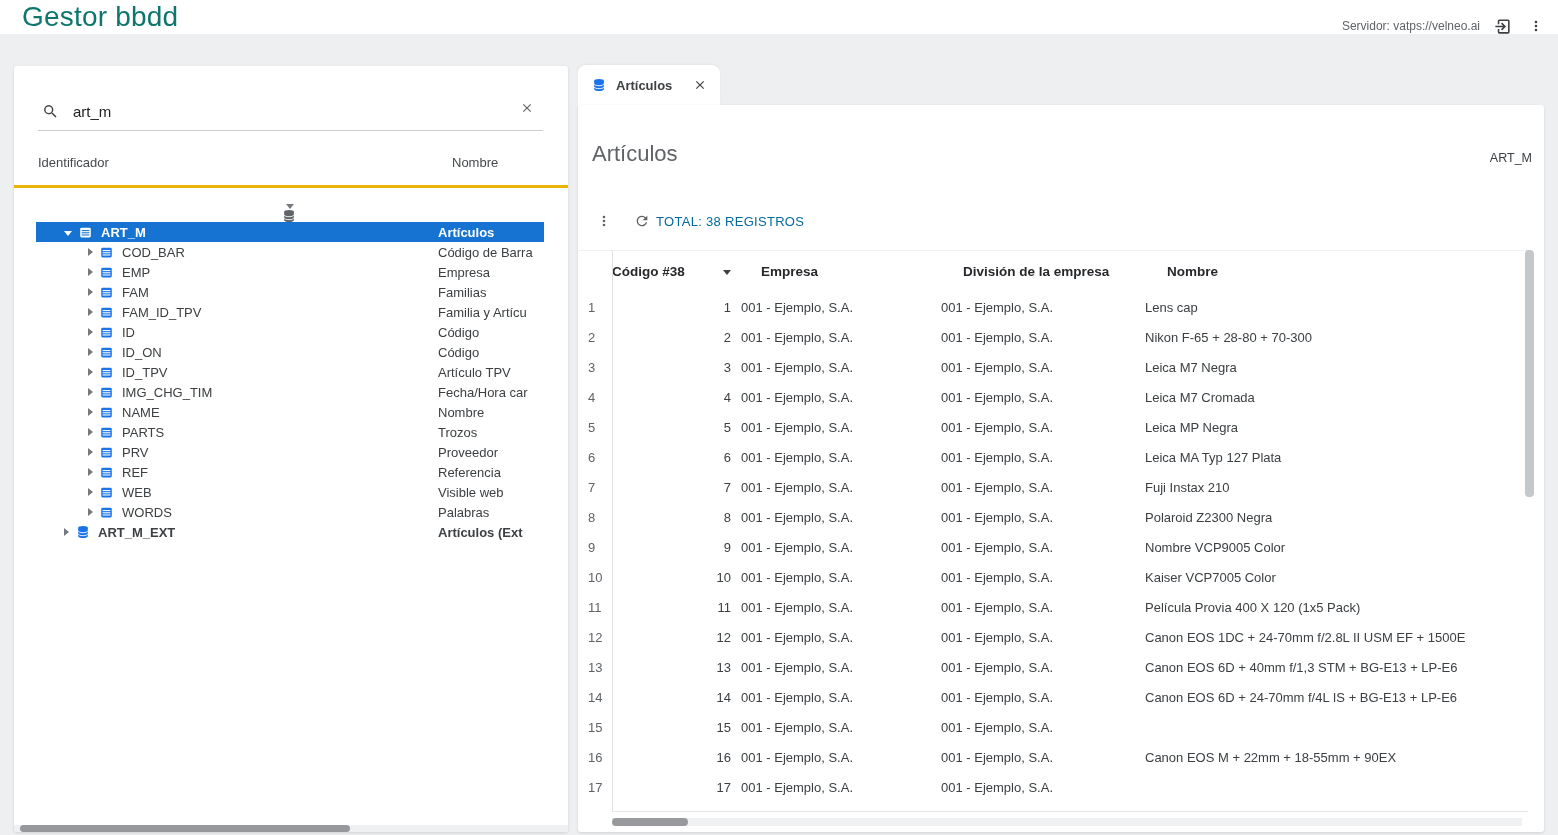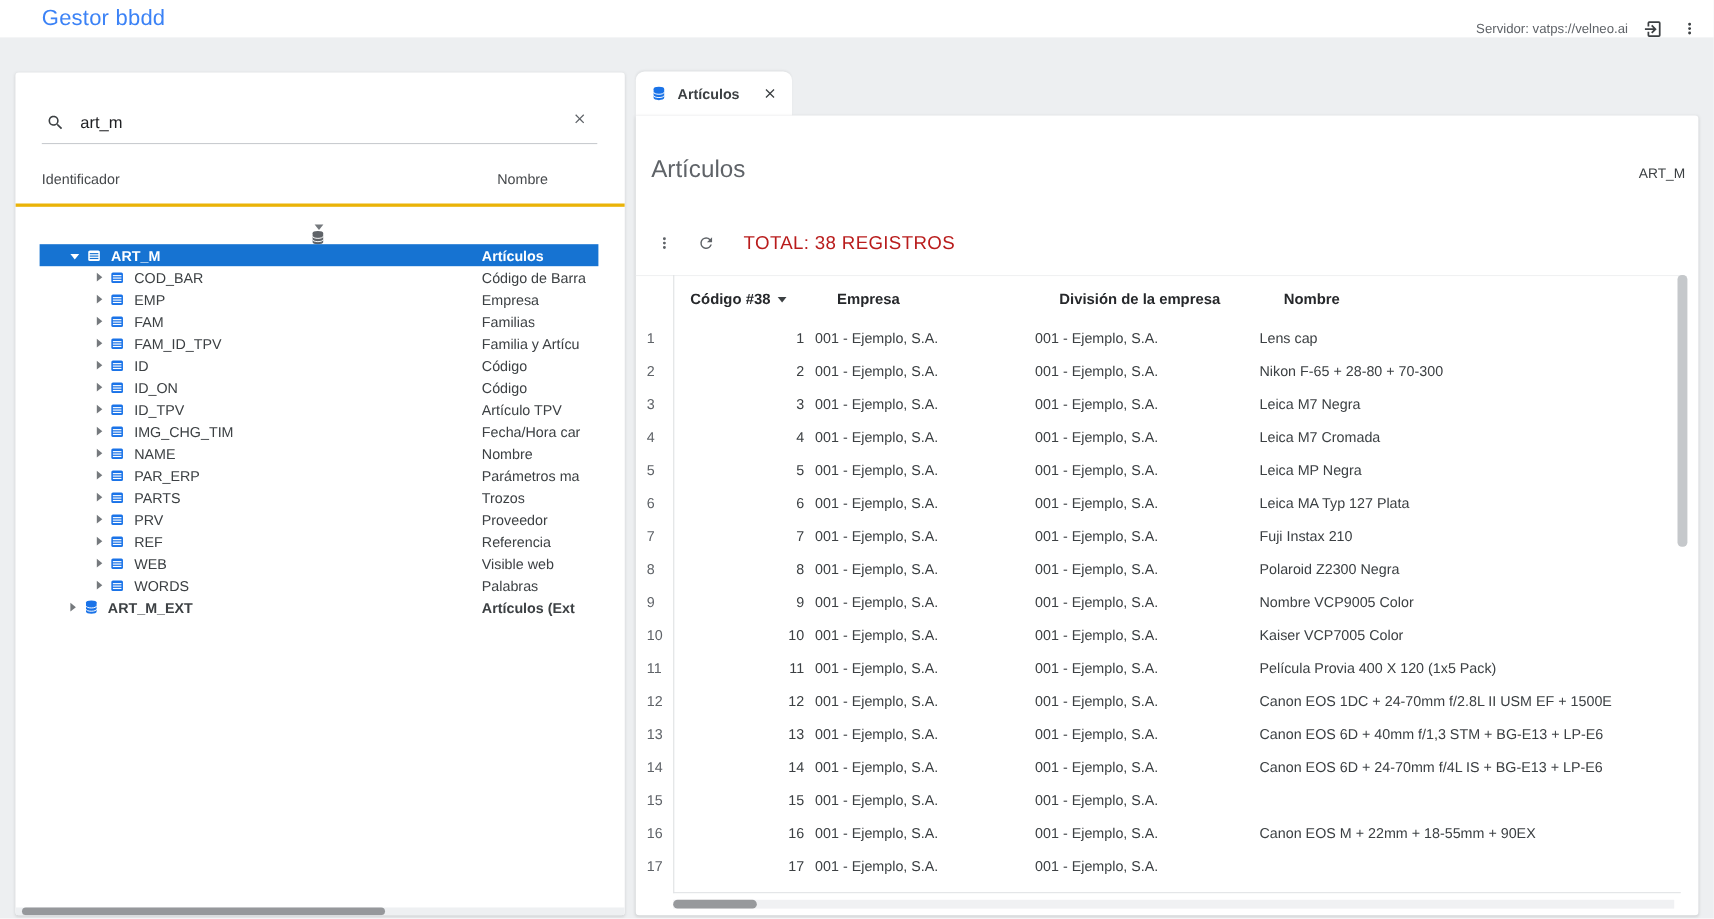--- a/index.html
+++ b/index.html
@@ -11,21 +11,21 @@
     width:1558px; height:835px;
     overflow:hidden;
   }
   .page { position:relative; width:1558px; height:835px; }
 
   
   .topbar {
     position:absolute; top:0; left:0; width:100%; height:34px;
     background:#fff; display:flex; align-items:center;
   }
-  .app-title { margin-left:38px; font-size:20px; font-weight:400; color:#3b82f6; letter-spacing:.2px; }
+  .app-title { margin-left:22px; font-size:28px; font-weight:400; color:#0f766e; letter-spacing:.2px; }
   .topbar-right { position:absolute; right:10px; top:0; height:52px; display:flex; align-items:center; gap:10px; }
   .server-label { font-size:12px; color:#5f6368; }
   .icon-btn { display:inline-flex; align-items:center; justify-content:center; width:24px; height:24px; cursor:pointer; background:none; border:none; }
 
   
   .sidebar {
     position:absolute; left:14px; top:66px; width:554px; height:766px;
     background:#fff; border-radius:3px; box-shadow:0 1px 3px rgba(0,0,0,.12);
     overflow:hidden;
   }
@@ -79,33 +79,33 @@
   
   .main {
     position:absolute; left:578px; top:105px; width:966px; height:727px;
     background:#fff; border-radius:0 3px 3px 3px; box-shadow:0 1px 3px rgba(0,0,0,.12);
   }
   .page-title { position:absolute; left:14px; top:36px; font-size:22px; font-weight:400; color:#5f6368; }
   .table-ref { position:absolute; right:12px; top:46px; font-size:12.5px; color:#3c4043; }
   .toolbar { position:absolute; left:16px; top:104px; height:24px; display:flex; align-items:center; }
   .toolbar .icon-btn { width:20px; height:20px; }
   .toolbar .sp { width:18px; }
-  .total-label { margin-left:24px; font-size:17px; color:#b91c1c; letter-spacing:.3px; }
+  .total-label { margin-left:4px; font-size:13px; color:#0369a1; letter-spacing:.3px; }
 
   .grid { position:absolute; left:0; top:145px; width:950px; height:562px; }
   .grid::before { content:''; position:absolute; left:34px; top:0; bottom:0; width:1px; background:#dfe1e3; }
   .grid::after  { content:''; position:absolute; left:34px; right:0; bottom:0; height:1px; background:#e2e4e6; }
   .gheader { display:flex; height:42px; align-items:center; font-size:13.5px; font-weight:700; color:#26282b; border-top:1px solid #f0f1f2; }
   .gh, .gc { display:flex; align-items:center; overflow:hidden; white-space:nowrap; }
   .w-num { width:34px; padding-left:10px; flex:none; }
   .w-cod { width:123px; flex:none; }
   .w-emp { width:200px; flex:none; }
   .w-div { width:206px; flex:none; }
   .w-nom { flex:1; }
-  .gh.w-cod { justify-content:center; padding-right:4px; cursor:pointer; }
+  .gh.w-cod { justify-content:space-between; padding-right:4px; cursor:pointer; }
   .gh.w-emp { padding-left:26px; cursor:pointer; }
   .gh.w-div { padding-left:28px; cursor:pointer; }
   .gh.w-nom { padding-left:26px; cursor:pointer; }
   .caret { width:0; height:0; border-left:4px solid transparent; border-right:4px solid transparent; border-top:5px solid #3c4043; margin-left:7px; margin-top:2px; }
   .gbody { height:520px; overflow:hidden; }
   .trow { display:flex; height:30px; align-items:center; font-size:13px; color:#3c4043; }
   .rownum { font-size:13px; color:#5f6368; }
   .gc.w-cod { justify-content:flex-end; padding-right:4px; }
   .gc.w-emp { padding-left:6px; }
   .gc.w-div { padding-left:6px; }
@@ -308,33 +308,20 @@
           <div class="tree-row lvl2">
             <span class="arr right"></span>
             <span class="tree-ic">
               <svg width="13" height="13" viewBox="0 0 16 16">
                 <rect x="1.5" y="2" width="13" height="12" rx="1.8" fill="#1a73e8"></rect>
                 <rect x="3.2" y="5" width="9.6" height="1.3" fill="#ffffff"></rect>
                 <rect x="3.2" y="7.7" width="9.6" height="1.3" fill="#ffffff"></rect>
                 <rect x="3.2" y="10.4" width="9.6" height="1.3" fill="#ffffff"></rect>
               </svg>
             </span>
-            <span class="tree-id">PAR_ERP</span>
-            <span class="tree-name">Parámetros ma</span>
-          </div>
-          <div class="tree-row lvl2">
-            <span class="arr right"></span>
-            <span class="tree-ic">
-              <svg width="13" height="13" viewBox="0 0 16 16">
-                <rect x="1.5" y="2" width="13" height="12" rx="1.8" fill="#1a73e8"></rect>
-                <rect x="3.2" y="5" width="9.6" height="1.3" fill="#ffffff"></rect>
-                <rect x="3.2" y="7.7" width="9.6" height="1.3" fill="#ffffff"></rect>
-                <rect x="3.2" y="10.4" width="9.6" height="1.3" fill="#ffffff"></rect>
-              </svg>
-            </span>
             <span class="tree-id">PARTS</span>
             <span class="tree-name">Trozos</span>
           </div>
           <div class="tree-row lvl2">
             <span class="arr right"></span>
             <span class="tree-ic">
               <svg width="13" height="13" viewBox="0 0 16 16">
                 <rect x="1.5" y="2" width="13" height="12" rx="1.8" fill="#1a73e8"></rect>
                 <rect x="3.2" y="5" width="9.6" height="1.3" fill="#ffffff"></rect>
                 <rect x="3.2" y="7.7" width="9.6" height="1.3" fill="#ffffff"></rect>

